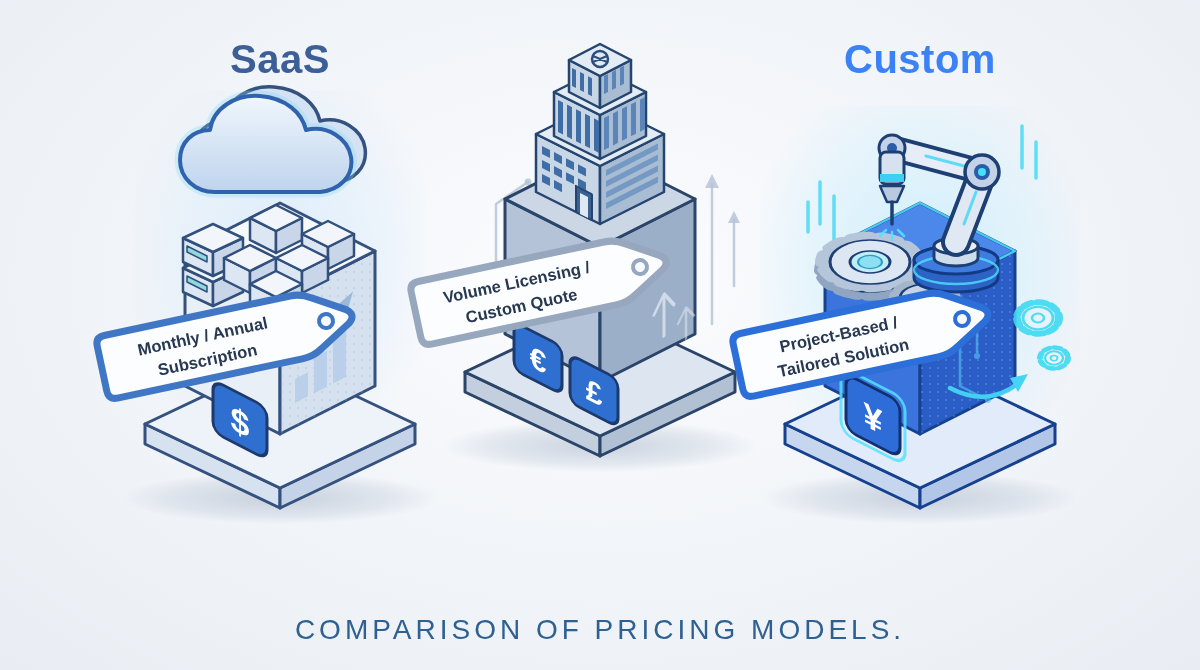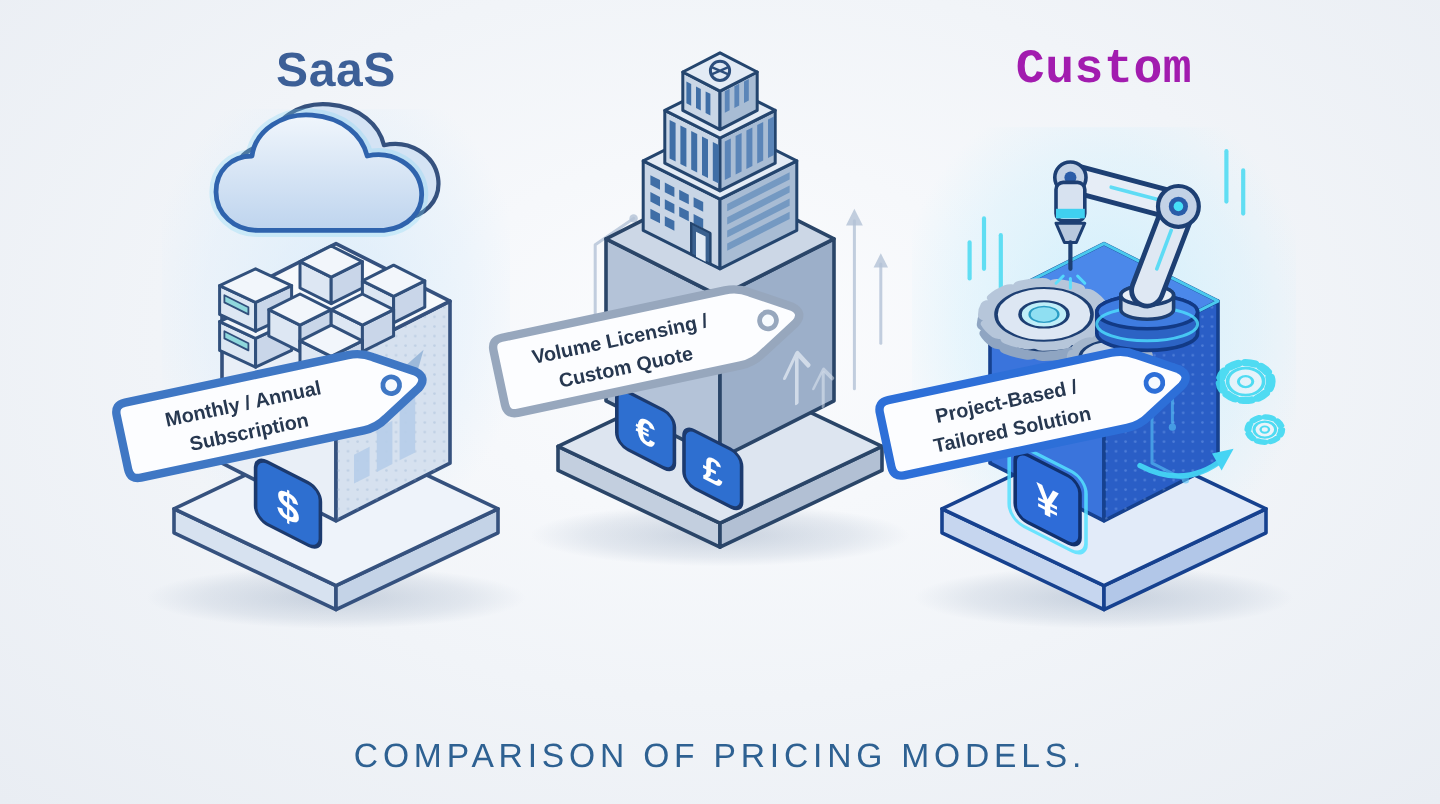--- a/index.html
+++ b/index.html
@@ -285,21 +285,21 @@
         <g transform="translate(10,246) rotate(-12 0 40)">
           <path class="tag-body" d="M16,4 H206 Q217,4 226,10 L258,29 Q267,36 258,43 L226,62 Q217,68 206,68 H16 Q7,68 7,59 V13 Q7,4 16,4 Z" stroke="#97a7bd"></path>
           <circle class="tag-hole" cx="236" cy="36" r="7" stroke="#97a7bd"></circle>
           <text class="tag-line" x="112" y="31">Volume Licensing /</text>
           <text class="tag-line" x="112" y="55">Custom Quote</text>
         </g>
       </svg>
     </section>
 
     <section class="col">
-      <h2 style="color: #a21caf; font-family: Liberation Mono, monospace;">Custom</h2>
+      <h2 style="color: #3b82f6;">Custom</h2>
       <svg class="custom" viewBox="0 0 400 460">
         <rect x="40" y="20" width="320" height="370" fill="url(#gradGlowCyan)"></rect>
         <ellipse cx="200" cy="412" rx="158" ry="26" fill="url(#gradShadow)"></ellipse>
 
         <g class="cyan" stroke="#7fe6ff" stroke-width="3.5" opacity="0.8">
           <path d="M100,96 V138"></path>
             <path d="M114,110 V154"></path>
             <path d="M88,116 V146"></path>
           <path d="M302,40 V82"></path>
             <path d="M316,56 V92"></path>

